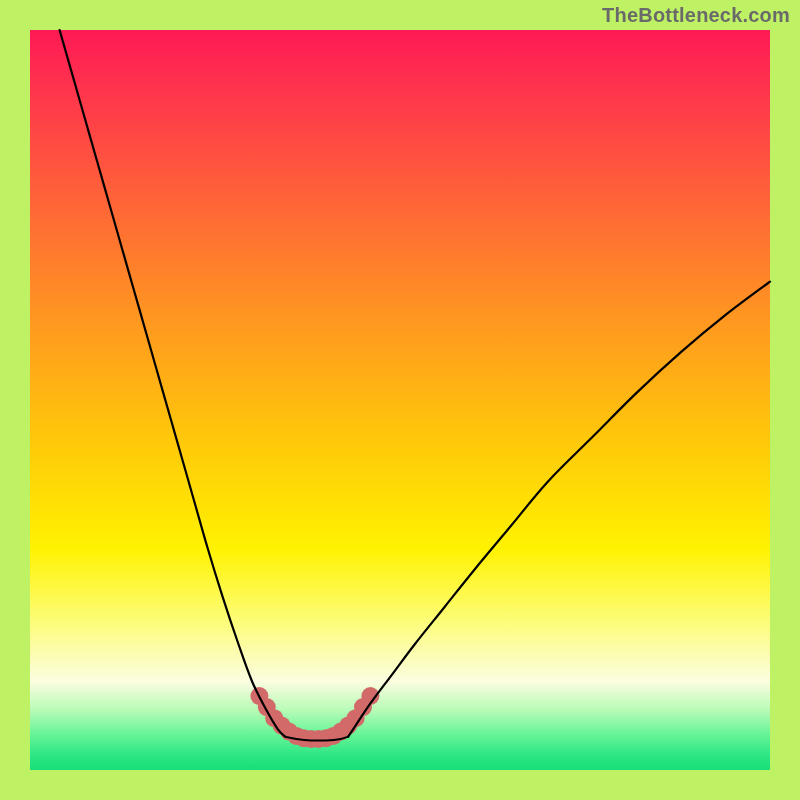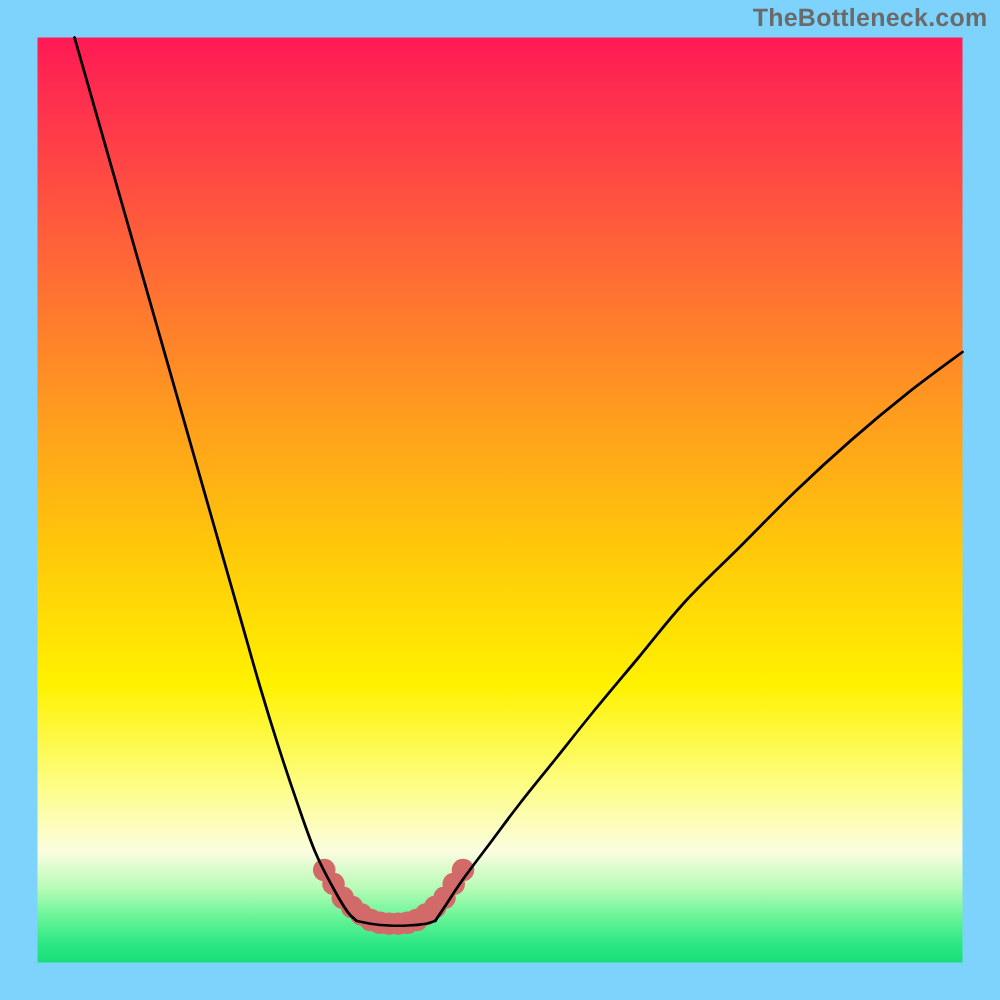--- a/index.html
+++ b/index.html
@@ -7,21 +7,21 @@
     padding: 0;
     width: 800px;
     height: 800px;
     overflow: hidden;
     background: #000;
     font-family: Arial, Helvetica, sans-serif;
   }
   .frame {
     position: absolute;
     inset: 0;
-    background: #7dd3fc;
+    background: #bef264;
   }
   .plot {
     position: absolute;
     background: linear-gradient(
       to bottom,
       #ff1a55 0%,
       #ff3a4a 10%,
       #ff6a35 25%,
       #ff9a1f 40%,
       #ffc70a 55%,

